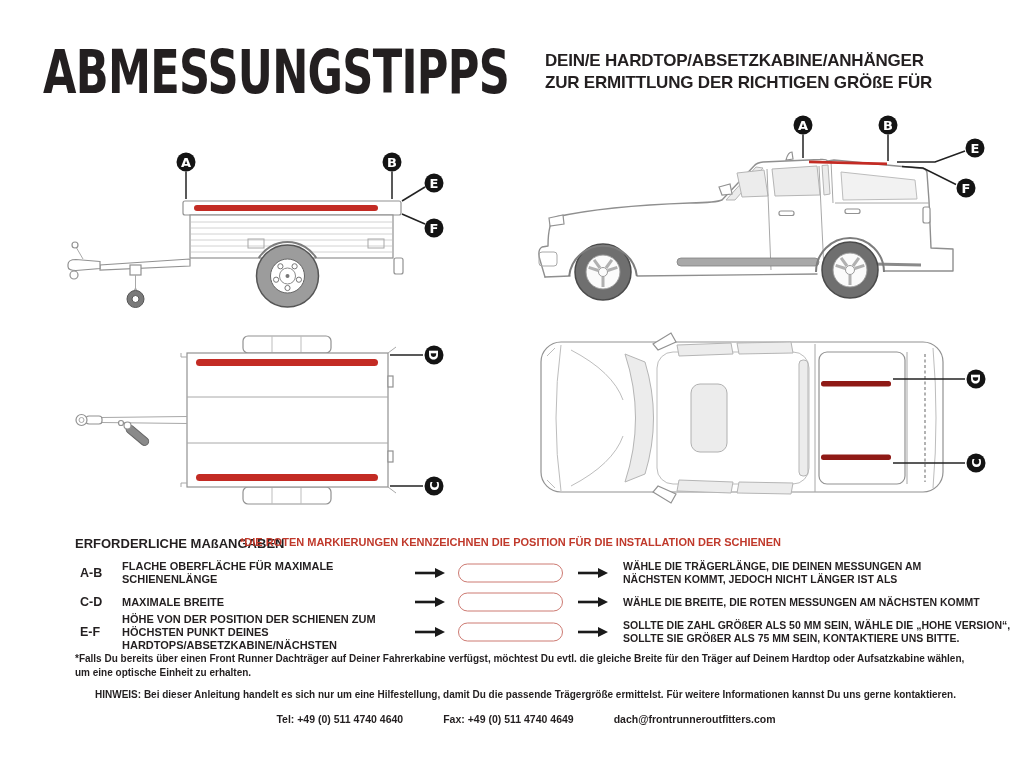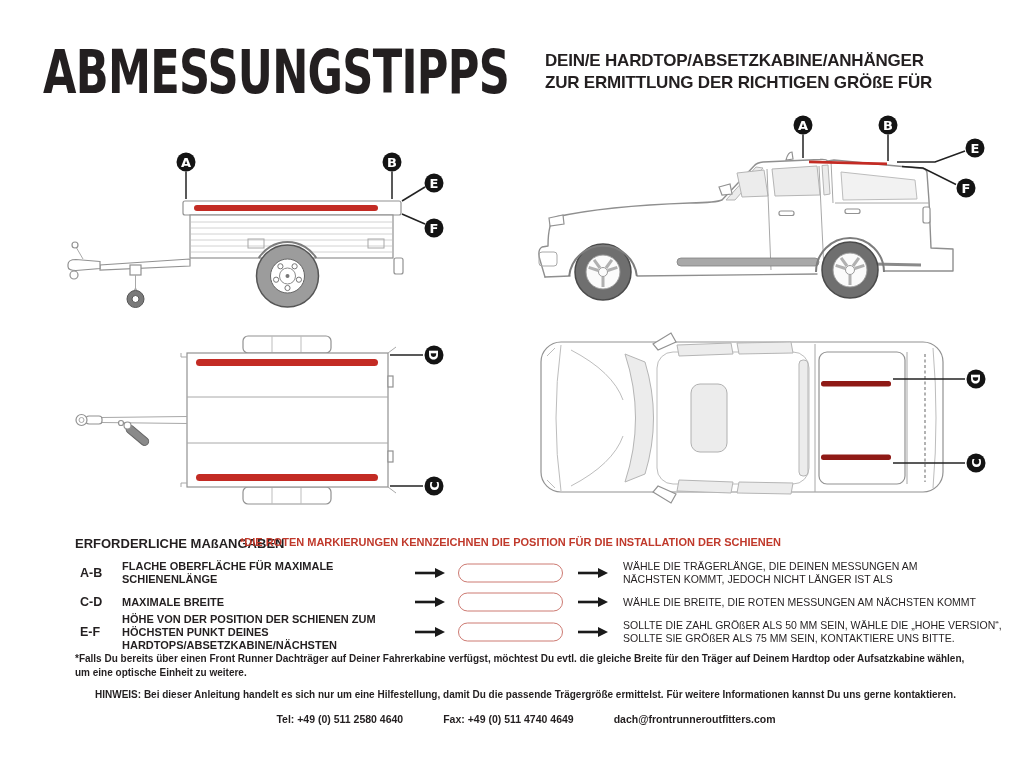--- a/index.html
+++ b/index.html
@@ -12,21 +12,21 @@
          letter-spacing:-1px;transform:scaleX(0.72);transform-origin:left top;white-space:nowrap;color:#231f20;}
   .subtitle{font-weight:bold;font-size:17px;line-height:21.5px;letter-spacing:-0.2px;white-space:nowrap;}
 
   
   .sec-head{font-weight:bold;font-size:13px;white-space:nowrap;}
   .red-note{font-weight:bold;font-size:11px;white-space:nowrap;color:var(--note-red,#c0392b);}
   .row{position:absolute;left:0;width:1024px;height:0;}
   .row > div{position:absolute;top:0;transform:translateY(-50%);}
   .row-key{left:80px;font-weight:bold;font-size:12.5px;}
   .row-label{left:122px;width:300px;font-weight:bold;font-size:11px;line-height:13px;}
-  .row-instr{left:623px;font-weight:normal;font-size:10.5px;line-height:13px;}
+  .row-instr{left:623px;font-weight:bold;font-size:10.5px;line-height:13px;}
   .arrow1{left:415px;} .arrow2{left:578px;}
   .pill{left:458px;width:103px;height:17px;border:1.6px solid var(--pill-red,#cd7a72);border-radius:10px;background:#fff;}
   .footnote{font-weight:bold;font-size:10px;line-height:13.5px;}
   .contact{left:0;width:1024px;display:flex;justify-content:center;gap:40px;transform:translateX(14px);
            font-weight:bold;font-size:10.5px;white-space:nowrap;}
 
   
   svg{display:block;overflow:visible;}
   .ln{fill:#ffffff;stroke:#929292;stroke-width:1.2;}
   .ln2{fill:none;stroke:#a8a8a8;stroke-width:1;}
@@ -277,22 +277,22 @@
     <div class="pill"></div>
     <div class="arrow2">
       <svg width="30" height="12" viewBox="0 0 30 12">
           <line class="arrow-line" x1="0" y1="6" x2="20" y2="6"></line>
           <polygon class="arrow-head" points="20,1 30,6 20,11"></polygon>
         </svg>
     </div>
     <div class="row-instr" style="width:395px;">SOLLTE DIE ZAHL GRÖßER ALS 50 MM SEIN, WÄHLE DIE „HOHE VERSION“, SOLLTE SIE GRÖßER ALS 75 MM SEIN, KONTAKTIERE UNS BITTE.</div>
   </div>
 
-  <div class="abs footnote" style="left:75px;top:652px;width:905px;">*Falls Du bereits über einen Front Runner Dachträger auf Deiner Fahrerkabine verfügst, möchtest Du evtl. die gleiche Breite für den Träger auf Deinem Hardtop oder Aufsatzkabine wählen, um eine optische Einheit zu weitere.</div>
+  <div class="abs footnote" style="left:75px;top:652px;width:905px;">*Falls Du bereits über einen Front Runner Dachträger auf Deiner Fahrerkabine verfügst, möchtest Du evtl. die gleiche Breite für den Träger auf Deinem Hardtop oder Aufsatzkabine wählen, um eine optische Einheit zu erhalten.</div>
   <div class="abs footnote" style="left:75px;top:688px;width:940px;padding-left:20px;">HINWEIS: Bei dieser Anleitung handelt es sich nur um eine Hilfestellung, damit Du die passende Trägergröße ermittelst. Für weitere Informationen kannst Du uns gerne kontaktieren.</div>
 
   <div class="abs contact" style="top:713px;">
-    <span>Tel: +49 (0) 511 2580 4640</span>
+    <span>Tel: +49 (0) 511 4740 4640</span>
     <span>Fax: +49 (0) 511 4740 4649</span>
     <span>dach@frontrunneroutfitters.com</span>
   </div>
 
 </div>
 
 </body></html>

